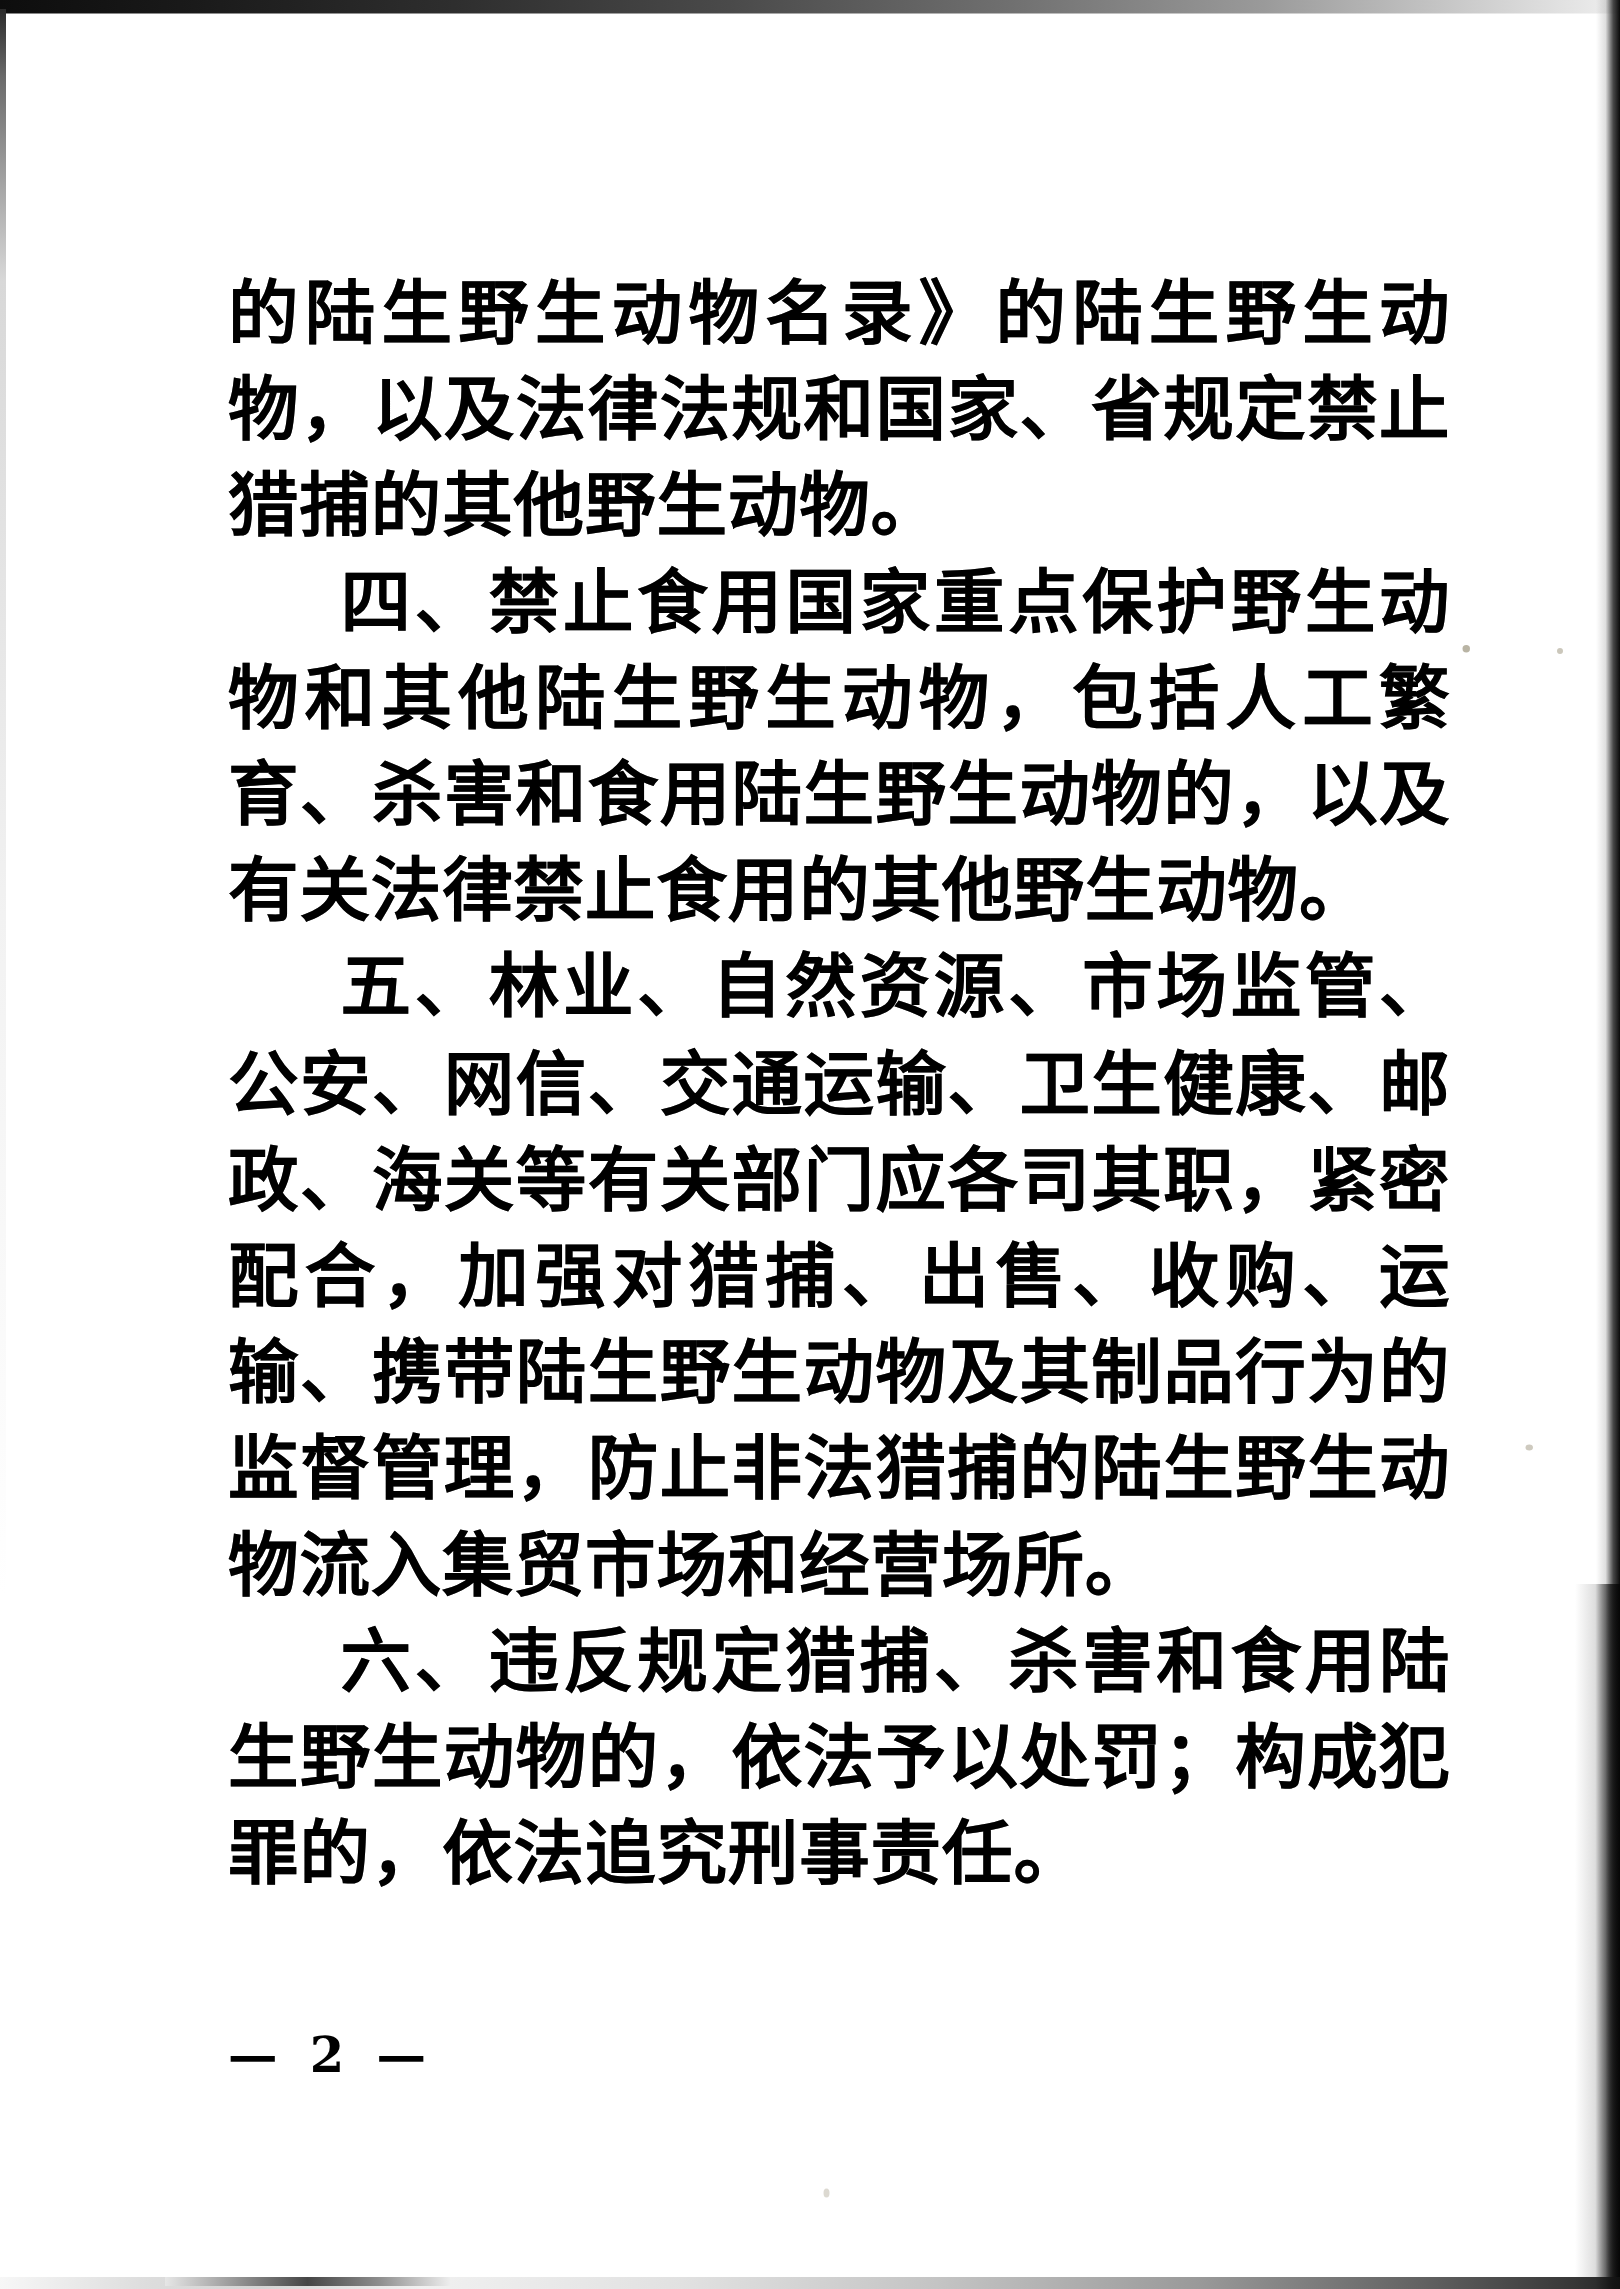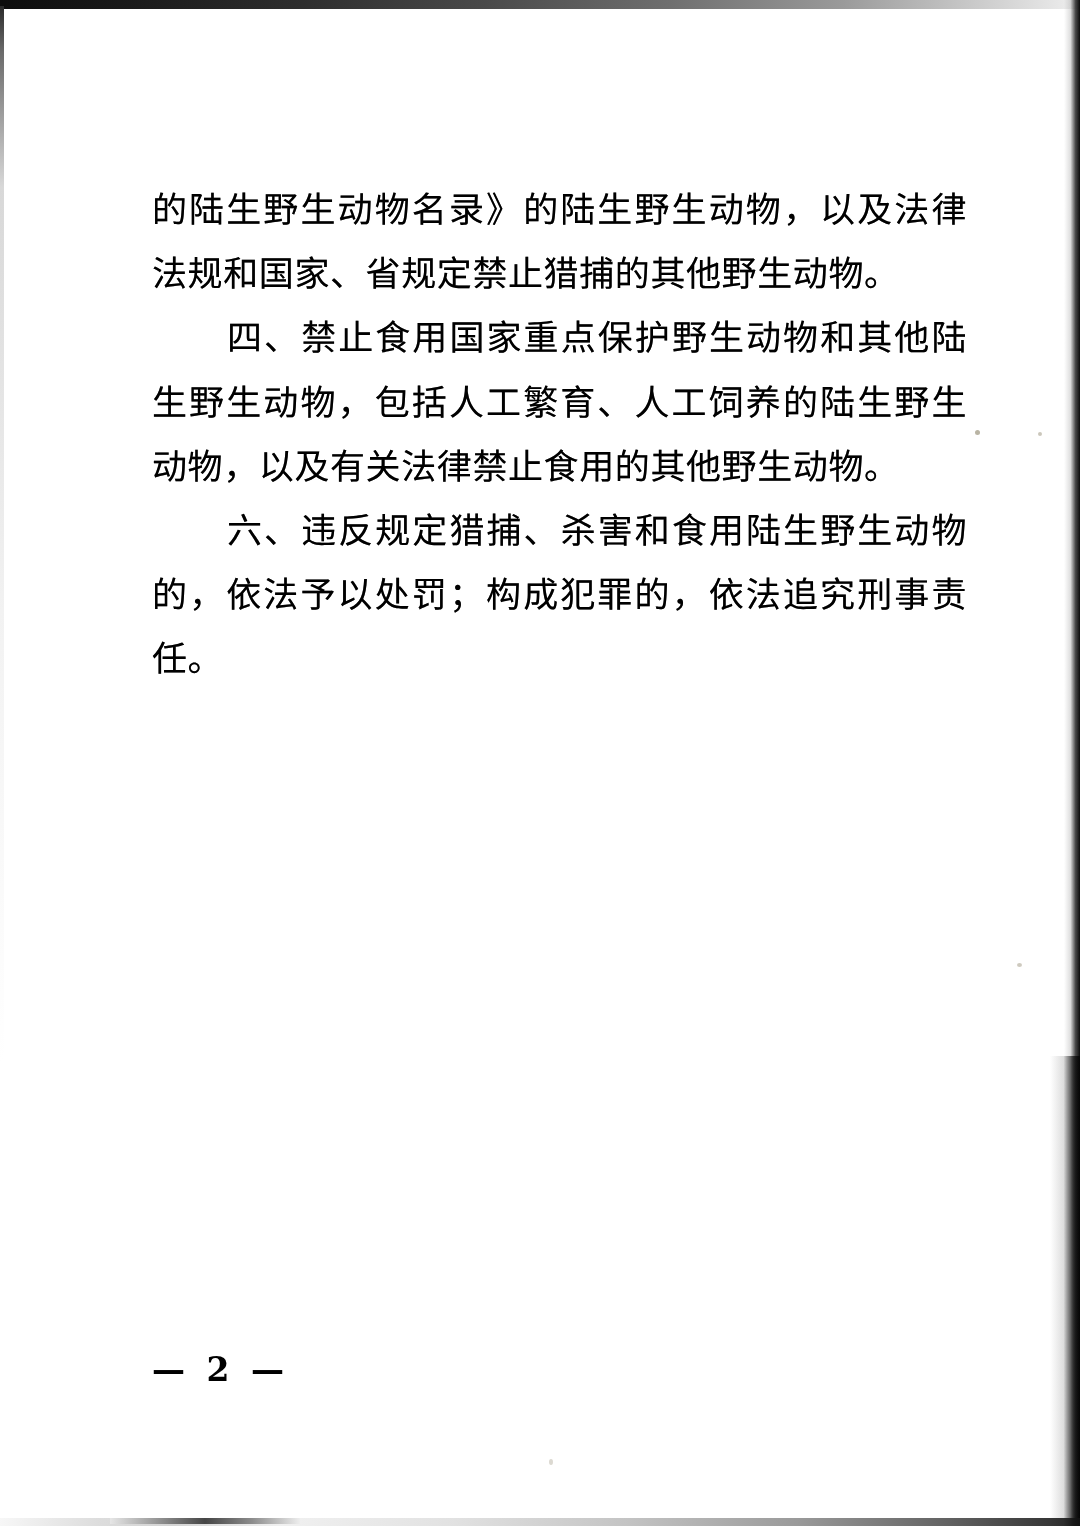--- a/index.html
+++ b/index.html
@@ -80,27 +80,27 @@
   
   .body-text {
     position: absolute;
     left: 152px;
     top: 178px;
     width: 815px;
   }
 
   .para {
     margin: 0;
-    font-size: 35px;
+    font-size: 47px;
     line-height: 64.2px;
     letter-spacing: 0.6px;
     text-align: justify;
     text-justify: inter-character;
     word-break: break-all;
-    font-weight: 400;
+    font-weight: 700;
     
     text-shadow: 0 0 0.4px rgba(0,0,0,0.55);
   }
   .para.indent {
     text-indent: 75px;
   }
   .para + .para {
     margin-top: 0;
   }
 
@@ -126,20 +126,21 @@
   <div class="scan-edge scan-edge-bottom"></div>
   <div class="scan-edge scan-edge-bottom-left"></div>
 
   <div class="speck" style="left:975px; top:430px; width:5px; height:5px;"></div>
   <div class="speck" style="left:1038px; top:432px; width:4px; height:4px; opacity:.75;"></div>
   <div class="speck" style="left:1017px; top:963px; width:5px; height:4px; opacity:.7;"></div>
   <div class="speck" style="left:549px; top:1459px; width:4px; height:6px; opacity:.5;"></div>
 
   <div class="body-text">
     <p class="para">的陆生野生动物名录》的陆生野生动物，以及法律法规和国家、省规定禁止猎捕的其他野生动物。</p>
-    <p class="para indent">四、禁止食用国家重点保护野生动物和其他陆生野生动物，包括人工繁育、人工饲养的陆生野生动物，以及有关法律禁止食用的其他野生动物。</p>
+    <p class="para indent">四、禁止食用国家重点保护野生动物和其他陆生野生动物，包括人工繁育、杀害和食用陆生野生动物的，以及有关法律禁止食用的其他野生动物。</p>
+    <p class="para indent">五、林业、自然资源、市场监管、公安、网信、交通运输、卫生健康、邮政、海关等有关部门应各司其职，紧密配合，加强对猎捕、出售、收购、运输、携带陆生野生动物及其制品行为的监督管理，防止非法猎捕的陆生野生动物流入集贸市场和经营场所。</p>
     <p class="para indent">六、违反规定猎捕、杀害和食用陆生野生动物的，依法予以处罚；构成犯罪的，依法追究刑事责任。</p>
 
   </div>
 
   <div class="page-number">— 2 —</div>
 
 </div>
 
 </body></html>

